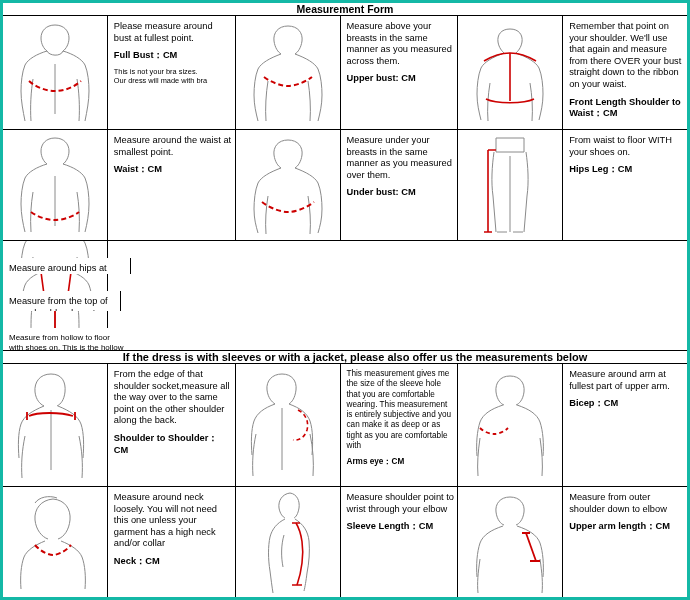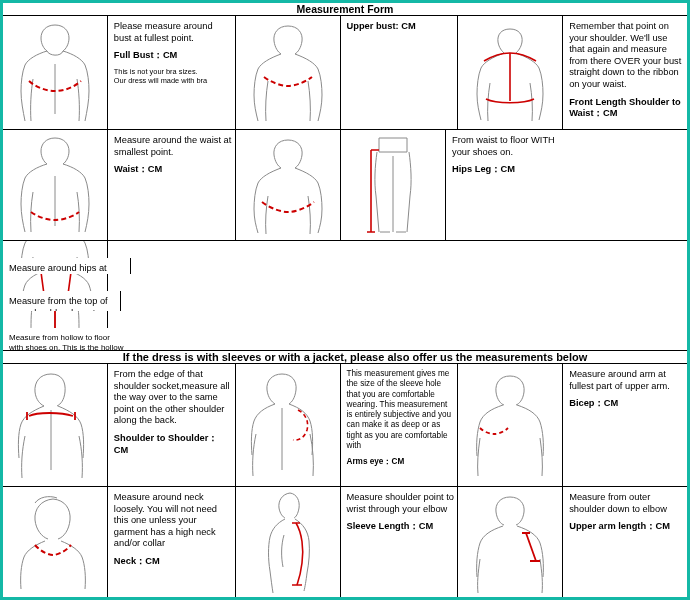--- a/index.html
+++ b/index.html
@@ -97,20 +97,21 @@
               <path d="M50 7c10 0 15 7 14 15-1 7-4 11-7 13"></path>
               <path d="M43 35c-11 4-20 9-23 15-3 7-4 18-4 26M57 35c11 4 20 9 23 15 3 7 4 18 4 26"></path>
               <path d="M16 76c0 10 2 18 4 26M84 76c0 10-2 18-4 26"></path>
               <path d="M30 62c-2 12-3 28-2 40M70 62c2 12 3 28 2 40"></path>
             </g>
             <path d="M26 58c8 6 18 9 24 9s16-3 24-9" fill="none" stroke="#cc0000" stroke-width="2" stroke-dasharray="5,3"></path>
           </svg>
         </div>
       </div>
       <div class="cell txt w118">
+        <p class="lead">Measure above your breasts in the same manner as you measured across them.</p>
         <p class="label">Upper bust: CM</p>
       </div>
       <div class="cell fig">
         <div class="figwrap">
           <svg width="100" height="108" viewBox="0 0 100 108">
             <g fill="none" stroke="#8a8a8a" stroke-width="1">
               <path d="M50 10c-9 0-13 6-12 13 1 6 4 9 6 11"></path>
               <path d="M50 10c9 0 13 6 12 13-1 6-4 9-6 11"></path>
               <path d="M44 34c-11 4-20 9-23 15-3 7-4 18-4 26M56 34c11 4 20 9 23 15 3 7 4 18 4 26"></path>
               <path d="M17 75c0 10 2 18 4 26M83 75c0 10-2 18-4 26"></path>
@@ -155,20 +156,24 @@
               <path d="M50 8c-10 0-15 7-14 15 1 7 4 11 7 13"></path>
               <path d="M50 8c10 0 15 7 14 15-1 7-4 11-7 13"></path>
               <path d="M43 36c-11 4-20 9-23 15-3 7-4 18-4 26M57 36c11 4 20 9 23 15 3 7 4 18 4 26"></path>
               <path d="M16 77c0 10 2 17 4 24M84 77c0 10-2 17-4 24"></path>
               <path d="M30 64c-2 12-3 26-2 38M70 64c2 12 3 26 2 38"></path>
             </g>
             <path d="M24 70c9 7 20 10 26 10s17-3 26-10" fill="none" stroke="#cc0000" stroke-width="2" stroke-dasharray="5,3"></path>
           </svg>
         </div>
       </div>
+      <div class="cell txt w118">
+        <p class="lead">Measure under your breasts in the same manner as you measured over them.</p>
+        <p class="label">Under bust: CM</p>
+      </div>
       <div class="cell fig">
         <div class="figwrap">
           <svg width="100" height="106" viewBox="0 0 100 106">
             <g fill="none" stroke="#8a8a8a" stroke-width="1">
               <path d="M36 6h28v14H36z"></path>
               <path d="M34 20c-2 14-3 30-1 44 1 12 2 24 3 36M66 20c2 14 3 30 1 44-1 12-2 24-3 36"></path>
               <path d="M50 24v76"></path>
               <path d="M37 100h10M53 100h10"></path>
             </g>
             <path d="M28 18h8M28 18v82M24 100h8" stroke="#cc0000" stroke-width="1.6" fill="none"></path>

